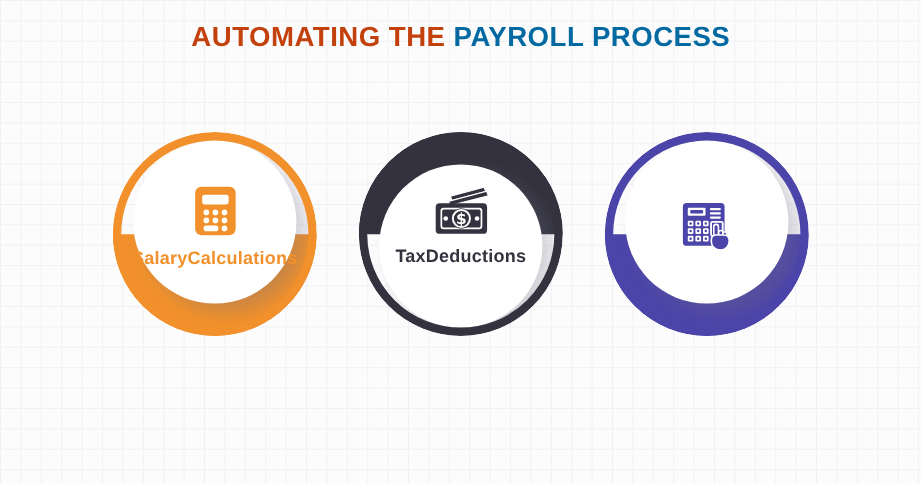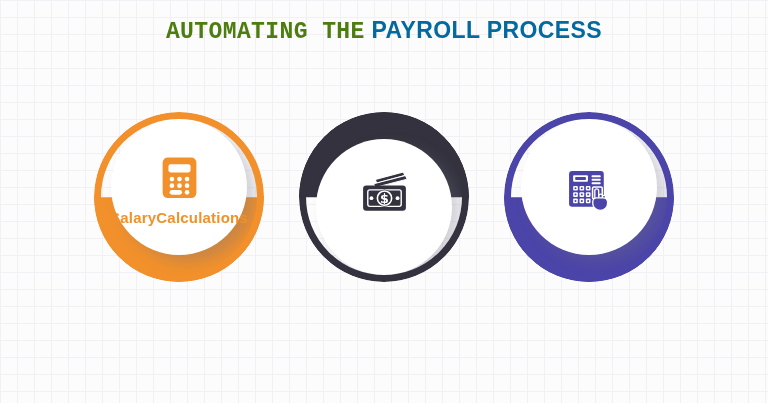--- a/index.html
+++ b/index.html
@@ -86,21 +86,21 @@
     text-align:center;
     letter-spacing:0.2px;
   }
 </style>
 </head>
 <body>
 
 <div class="canvas">
 
   <h1 class="title">
-    <span style="color: #4d7c0f; font-family: Liberation Mono, monospace;">AUTOMATING THE</span>
+    <span style="color: #c2410c;">AUTOMATING THE</span>
     <span style="color: #0369a1;">PAYROLL PROCESS</span>
   </h1>
 
   <div class="badges">
 
     <div class="badge thick-bottom" style="--c: #F2912B;">
       <div class="half"></div>
       <div class="disc"></div>
       <div class="outline"></div>
       <div class="content">
@@ -136,20 +136,24 @@
             <path d="M15.4 12.4 L46.6 4.2 L48.1 7.9 L16.8 16 Z" fill="currentColor" stroke="#fff" stroke-width="1"></path>
             <rect x="5" y="14" width="42" height="25" rx="3.2" fill="currentColor"></rect>
             <rect x="9.6" y="18.4" width="32.8" height="16.2" rx="2" fill="none" stroke="#fff" stroke-width="1.4"></rect>
             <circle cx="26" cy="26.5" r="8.4" fill="currentColor"></circle>
             <circle cx="26" cy="26.5" r="7" fill="none" stroke="#fff" stroke-width="1.6"></circle>
             <text x="26" y="31" text-anchor="middle" font-size="12.5" font-weight="bold" fill="#fff" font-family="'DejaVu Sans', sans-serif">$</text>
             <circle cx="13.2" cy="26.5" r="1.9" fill="#fff"></circle>
             <circle cx="38.8" cy="26.5" r="1.9" fill="#fff"></circle>
           </svg>
         </span>
+        <div class="label">
+          <span>Tax</span>
+          <span>Deductions</span>
+        </div>
       </div>
     </div>
 
     <div class="badge thick-bottom" style="--c: #4C45A9;">
       <div class="half"></div>
       <div class="disc"></div>
       <div class="outline"></div>
       <div class="content">
         <span class="icon">
           <svg width="47" height="46" viewBox="0 0 46 45">

